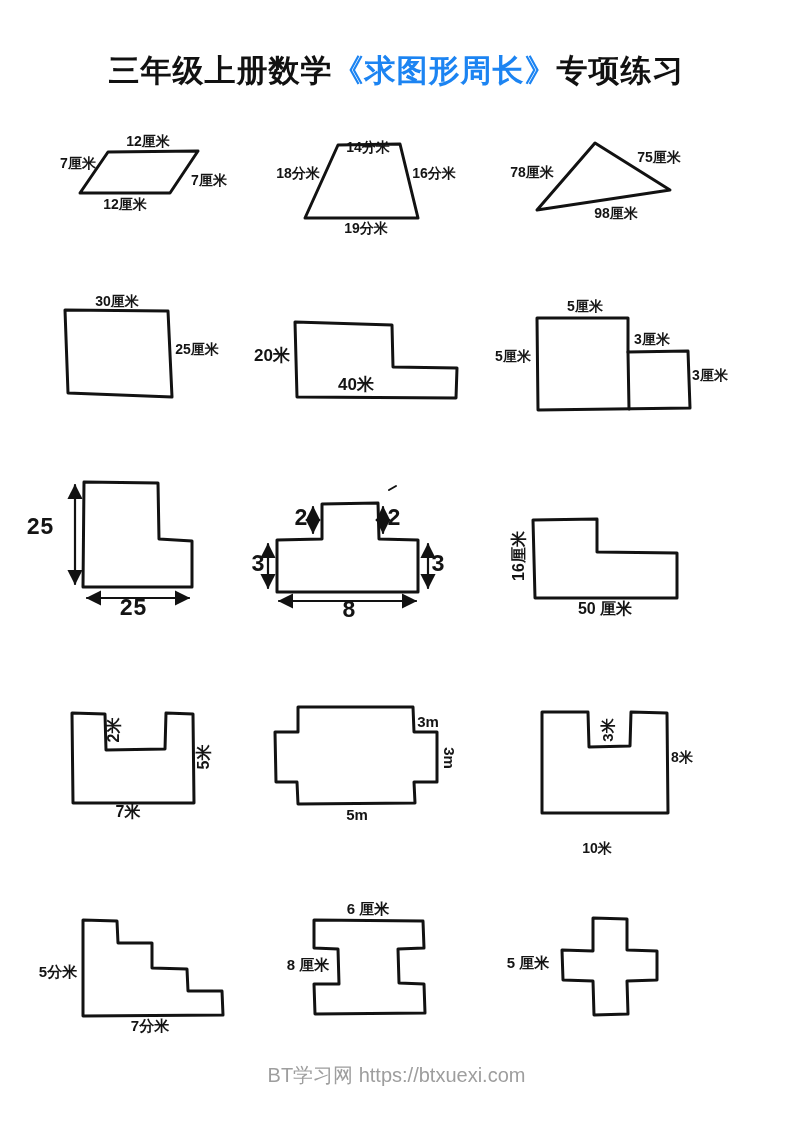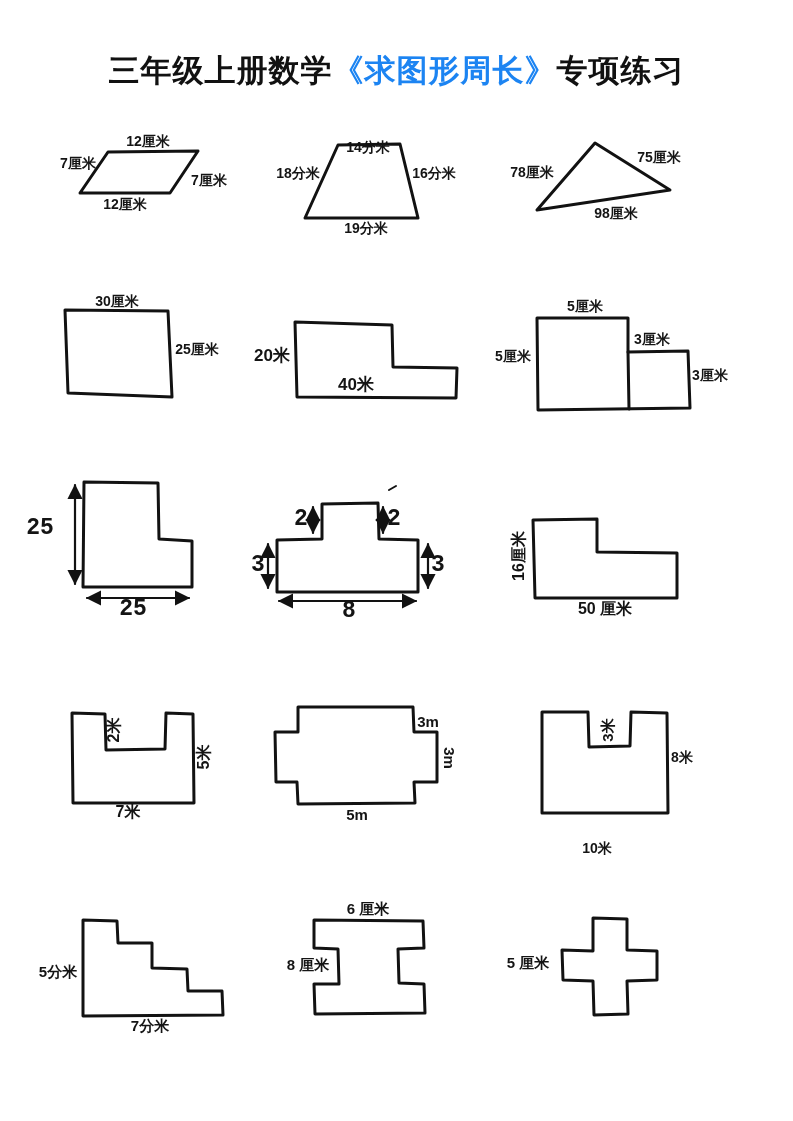--- a/index.html
+++ b/index.html
@@ -123,13 +123,14 @@
   <div class="lbl f18" style="left:597px;top:848px">10米</div>
 
   <div class="lbl f15" style="left:58px;top:971px">5分米</div>
   <div class="lbl f15" style="left:150px;top:1025px">7分米</div>
 
   <div class="lbl f15" style="left:368px;top:908px">6 厘米</div>
   <div class="lbl f15" style="left:308px;top:964px">8 厘米</div>
 
   <div class="lbl f15" style="left:528px;top:962px">5 厘米</div>
 
+  <div class="footer">BT学习网 https://btxuexi.com</div>
 </div>
 
 </body></html>

